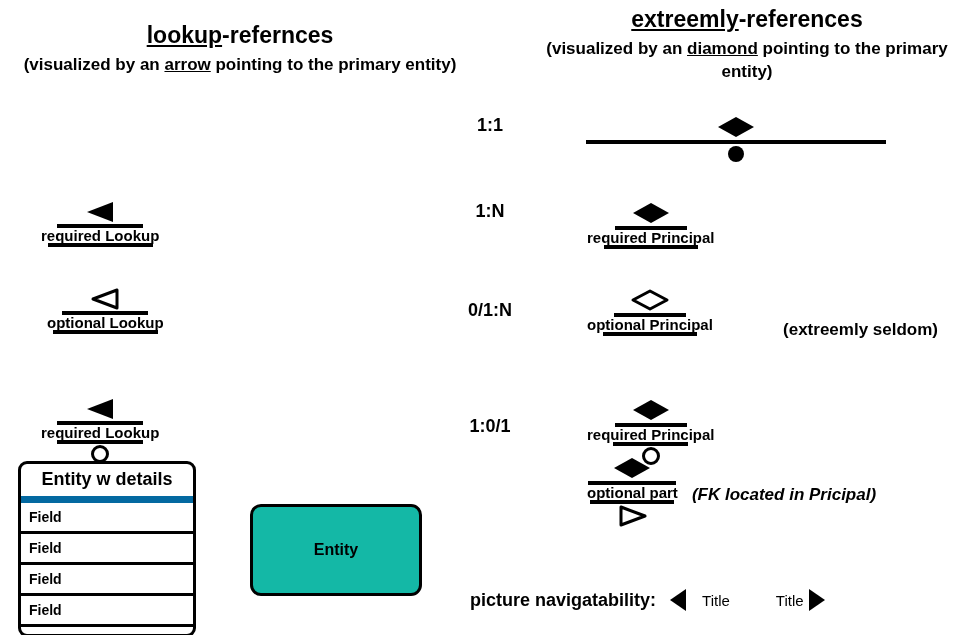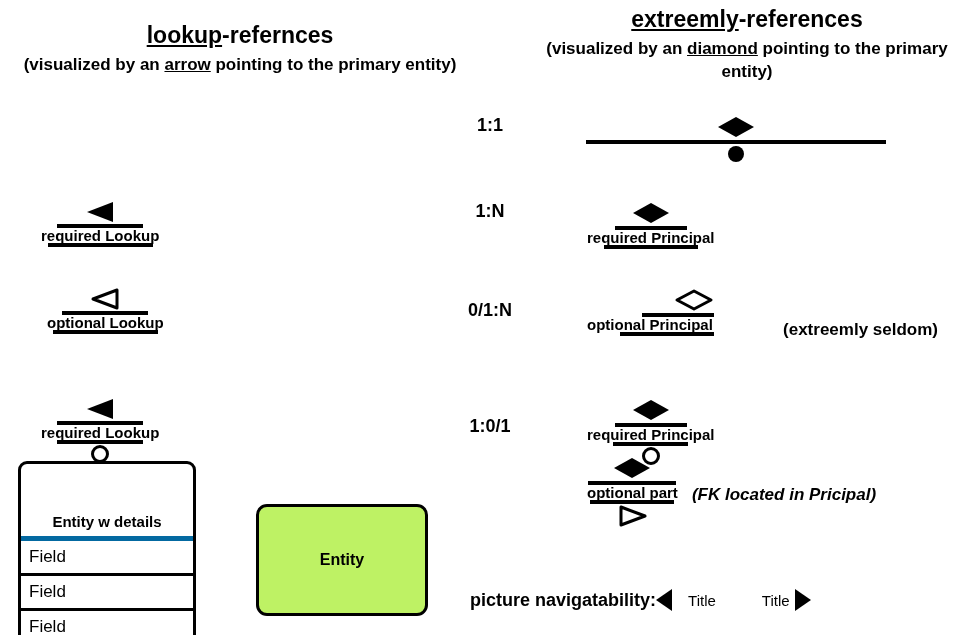--- a/index.html
+++ b/index.html
@@ -81,63 +81,64 @@
     left: 18px;
     top: 461px;
     width: 178px;
     border: 3px solid #000;
     border-radius: 9px;
     background: #fff;
     box-sizing: border-box;
     overflow: hidden;
   }
   #entity-table .tbl-header {
-    font-size: 15px;
+    font-size: 18px;
     font-weight: bold;
     text-align: center;
     padding: 5px 0 6px 0;
-    border-bottom: 5px solid #0369a1;
-    margin-top: 44px;
+    border-bottom: 7px solid #0369a1;
   }
   #entity-table .tbl-row {
-    font-size: 17px;
+    font-size: 14px;
     padding: 6px 0 6px 8px;
     border-bottom: 3px solid #000;
+    font-weight: bold;
   }
   #entity-table .tbl-foot {
     height: 7px;
   }
 
   #entity-plain {
-    left: 256px;
+    left: 250px;
     top: 504px;
     width: 172px;
-    height: 112px;
+    height: 92px;
     border: 3px solid #000;
     border-radius: 11px;
-    background: #bef264;
+    background: #14b8a6;
     box-sizing: border-box;
     display: flex;
     align-items: center;
     justify-content: center;
     font-size: 16px;
     font-weight: bold;
   }
 
   
   #nav-legend {
     left: 470px;
     top: 589px;
     display: flex;
     align-items: center;
     white-space: nowrap;
   }
   #nav-legend .nav-caption {
     font-size: 18px;
     font-weight: bold;
+    margin-right: 14px;
     text-align: right;
   }
   #nav-legend .nav-title {
     font-size: 15px;
     font-weight: normal;
     margin-left: 12px;
   }
   .tri-left, .tri-right {
     width: 0; height: 0;
     border-top: 11px solid transparent;
@@ -203,21 +204,21 @@
 
 <div class="abs connector" style="left:46px; top:287px;">
   <svg class="conn-svg" width="28" height="24" viewBox="0 0 28 24">
     <polygon points="2,12 26,3 26,21" fill="#fff" stroke="#000" stroke-width="3" stroke-linejoin="round"></polygon>
   </svg>
   <div class="conn-line" style="width:86px"></div>
   <div class="conn-label">optional Lookup</div>
   <div class="conn-line" style="width:105px"></div>
 </div>
 
-<div class="abs connector" style="left:586px; top:287px;align-items:flex-end;">
+<div class="abs connector" style="left:586px; top:287px;">
   <svg class="conn-svg" width="40" height="26" viewBox="0 0 40 26">
     <polygon points="3,13 20,4 37,13 20,22" fill="#fff" stroke="#000" stroke-width="3" stroke-linejoin="round"></polygon>
   </svg>
   <div class="conn-line" style="width:72px"></div>
   <div class="conn-label">optional Principal</div>
   <div class="conn-line" style="width:94px"></div>
 </div>
 <div class="abs note" style="left:586px; top:320px; width:352px;text-align:right;">(extreemly seldom)</div>
 
 <div class="abs connector" style="left:40px; top:397px;">

